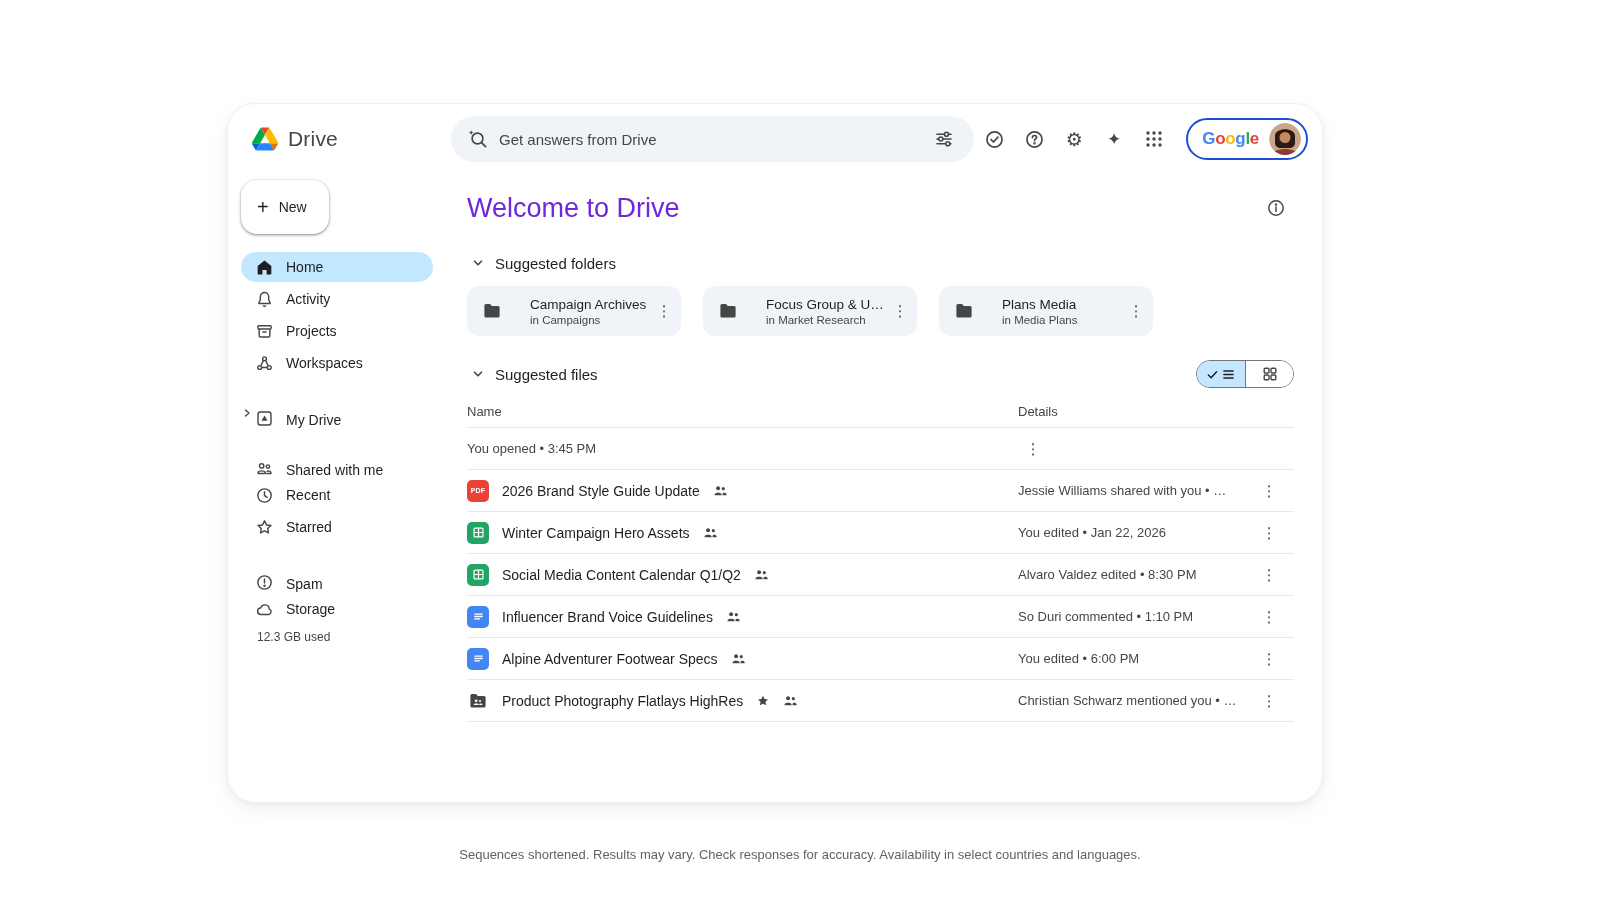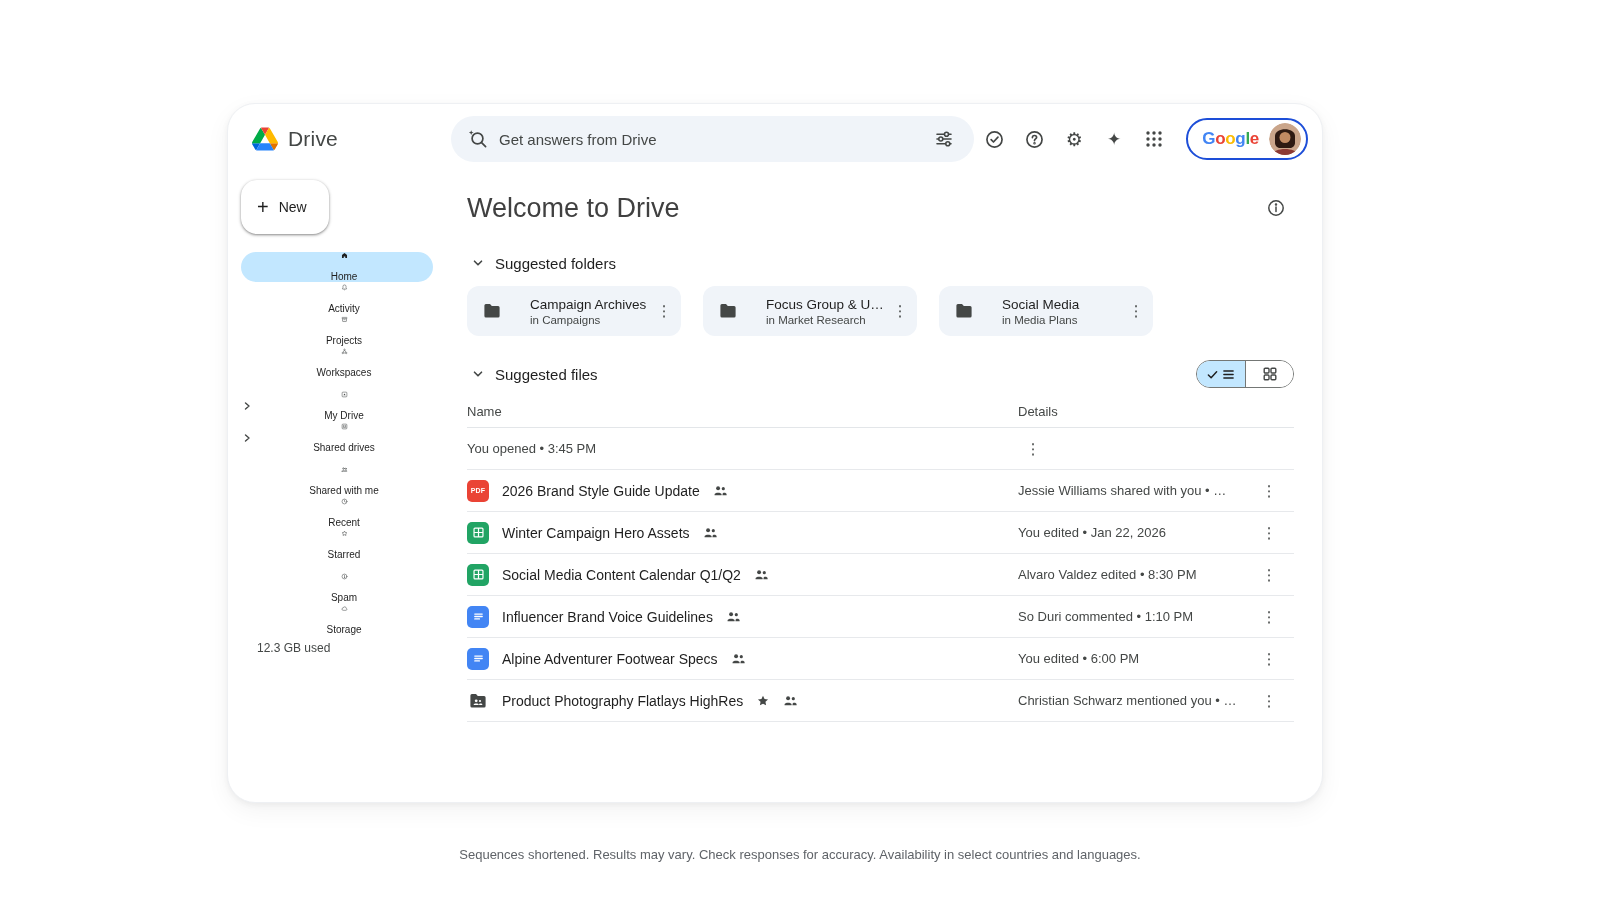--- a/index.html
+++ b/index.html
@@ -34,30 +34,30 @@
   .main { flex:1; padding:0 28px 0 16px; position:relative; }
 
   
   .new-btn { display:flex; align-items:center; gap:10px; width:88px; height:54px; margin:8px 0 18px 13px;
              background:#fff; border:none; border-radius:16px; cursor:pointer;
              box-shadow:0 1px 2px rgba(0,0,0,.3), 0 1px 3px 1px rgba(0,0,0,.15);
              padding:0 16px; font-size:14px; font-weight:500; font-family:"Liberation Sans", sans-serif; color:#1f1f1f; }
   .plus { font-size:20px; font-weight:400; line-height:1; color:#1f1f1f; }
   .nav-item { position:relative; display:flex; align-items:center; gap:12px; height:30px;
               margin:0 18px 2px 13px; padding-left:14px; border-radius:16px; cursor:pointer;
-              font-size:10px; color:#1f1f1f;flex-direction:column; }
+              font-size:14px; color:#1f1f1f; }
   .nav-item.active { background:#c2e7ff; font-weight:500; }
-  .nav-item.gap { margin-top:13px; }
+  .nav-item.gap { margin-top:20px;align-items:flex-end; }
   .expander { position:absolute; left:0px; top:9px; width:12px; height:12px; display:flex;
               align-items:center; justify-content:center; }
   .storage-text { font-size:12px; color:#444746; margin:6px 0 0 29px; }
 
   
   .page-title-row { display:flex; align-items:center; margin-top:26px; }
-  .page-title { font-size:27px; font-weight:400; color:#404040; }
+  .page-title { font-size:27px; font-weight:400; color:#6d28d9; }
   .info-btn { margin-left:auto; width:36px; height:36px; }
   .section-head { display:flex; align-items:center; gap:6px; margin-top:26px; cursor:pointer; }
   .section-label { font-size:15px; font-weight:500; color:#1f1f1f; }
   .chev-btn { width:22px; height:22px; display:flex; align-items:center; justify-content:center;
               border-radius:50%; cursor:pointer; }
   .cards { display:flex; gap:22px; margin-top:12px; }
   .folder-card { width:214px; height:50px; background:#f0f4f9; border-radius:12px; display:flex;
                  align-items:center; padding:0 2px 0 15px; cursor:pointer; }
   .fc-text { margin-left:28px; flex:1; min-width:0; }
   .fc-name { font-size:13.5px; font-weight:500; color:#1f1f1f; white-space:nowrap; overflow:hidden;
@@ -227,34 +227,20 @@
               <path d="M2.5 1 L6 4 L2.5 7"></path>
             </svg>
         </span>
         <svg width="19" height="19" viewBox="0 0 20 20" fill="none" stroke="#444746" stroke-width="1.5">
           <rect x="3.2" y="3.2" width="13.6" height="13.6" rx="2.4"></rect>
           <path d="M10 6.8 L13.2 12.4 H6.8 Z" fill="#444746" stroke="none"></path>
         </svg>
         <span>My Drive</span>
       </div>
 
-      <div class="nav-item">
-        <span class="expander">
-          <svg width="8" height="8" viewBox="0 0 8 8" fill="none" stroke="#444746" stroke-width="1.4" stroke-linecap="round" stroke-linejoin="round">
-              <path d="M2.5 1 L6 4 L2.5 7"></path>
-            </svg>
-        </span>
-        <svg width="19" height="19" viewBox="0 0 20 20" fill="none" stroke="#444746" stroke-width="1.5">
-          <rect x="3.2" y="3.2" width="13.6" height="13.6" rx="2.4"></rect>
-          <circle cx="7.6" cy="8.6" r="1.5"></circle>
-          <circle cx="12.4" cy="8.6" r="1.5"></circle>
-          <path d="M5 13.6 c0-1.8 5.2-1.8 5.2 0 M9.8 13.6 c0-1.8 5.2-1.8 5.2 0"></path>
-        </svg>
-        <span>Shared drives</span>
-      </div>
 
       <div class="nav-item gap">
         <svg width="19" height="19" viewBox="0 0 20 20" fill="none" stroke="#444746" stroke-width="1.5" stroke-linecap="round" stroke-linejoin="round">
           <circle cx="7" cy="7.3" r="2.3"></circle>
           <circle cx="13.6" cy="8" r="1.8"></circle>
           <path d="M3.2 14.6 c0-2.8 7.6-2.8 7.6 0 v.6 h-7.6 z"></path>
           <path d="M12.4 15.2 h4.4 v-.5 c0-2-2.6-2.5-4-1.7"></path>
         </svg>
         <span>Shared with me</span>
       </div>
@@ -338,21 +324,21 @@
             <div class="fc-loc">in  Market Research</div>
           </div>
           <span class="kebab">⋮</span>
         </div>
 
         <div class="folder-card">
           <svg width="20" height="20" viewBox="0 0 20 20">
             <path d="M2.4 4.6 a1.5 1.5 0 0 1 1.5-1.5 h4.1 l1.8 2 h6.3 a1.5 1.5 0 0 1 1.5 1.5 v8.3 a1.5 1.5 0 0 1-1.5 1.5 H3.9 a1.5 1.5 0 0 1-1.5-1.5 Z" fill="#444746"></path>
           </svg>
           <div class="fc-text">
-            <div class="fc-name">Social Media</div>
+            <div class="fc-name">Plans Media</div>
             <div class="fc-loc">in  Media Plans</div>
           </div>
           <span class="kebab">⋮</span>
         </div>
 
       </div>
 
       <div class="files-head">
         <div class="section-head" style="margin-top:0;">
           <span class="chev-btn">

